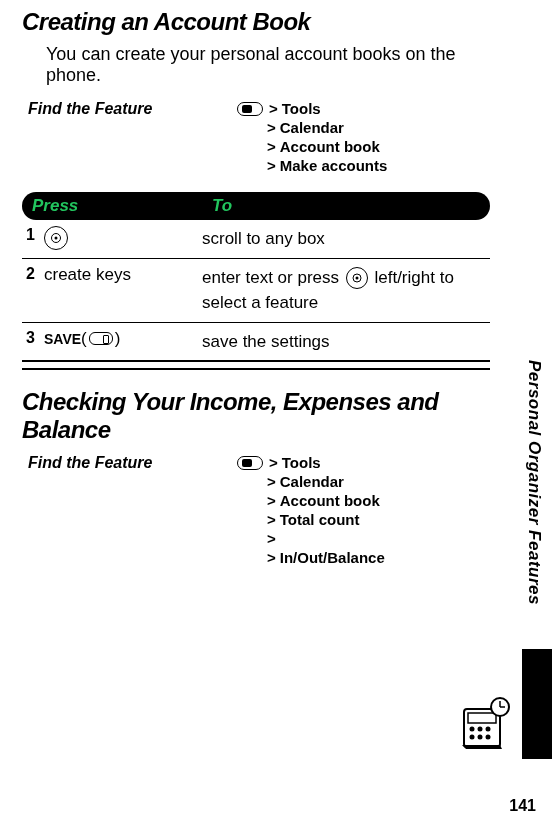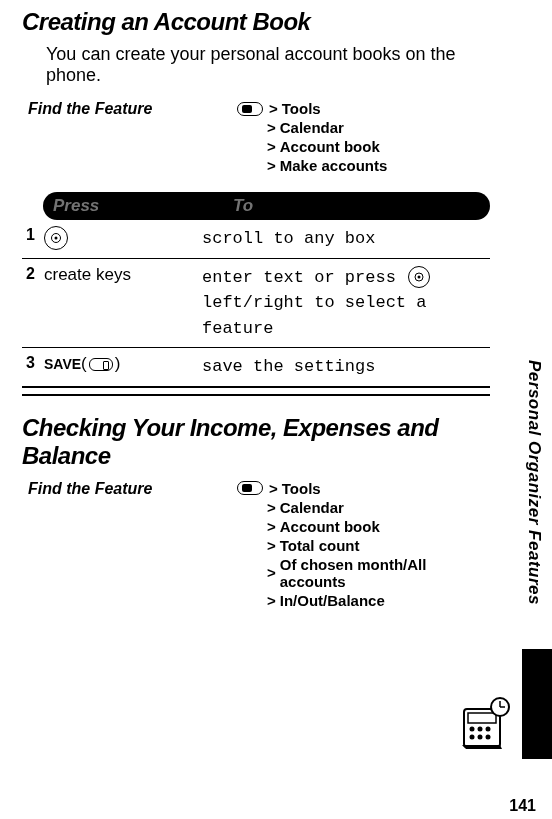--- a/index.html
+++ b/index.html
@@ -97,24 +97,23 @@
       padding-left: 30px;
     }
     
     .instruction-table {
       width: 100%;
       margin-bottom: 6px;
     }
     
     .table-header {
       background: #000;
-      color: #737373;
+      color: #22c55e;
       display: flex;
       border-radius: 14px;
-      margin-left: 21px;
     }
     
     .table-header-cell {
       padding: 4px 10px;
       font-size: 17px;
       font-weight: bold;
       font-style: italic;
     }
     
     .header-press {
@@ -148,21 +147,20 @@
       width: 158px;
       font-size: 17px;
       display: flex;
       align-items: center;
     }
     
     .row-to {
       flex: 1;
       font-size: 17px;
       line-height: 1.5;
-      font-family: Liberation Mono, monospace;
     }
     
     .nav-icon {
       display: inline-block;
       width: 24px;
       height: 24px;
       border: 1.5px solid #000;
       border-radius: 50%;
       position: relative;
       vertical-align: middle;
@@ -389,21 +387,20 @@
       <div class="feature-path-row feature-path-indent">
         <span class="gt-symbol">&gt;</span>
         <span class="feature-path-text">Account book</span>
       </div>
       <div class="feature-path-row feature-path-indent">
         <span class="gt-symbol">&gt;</span>
         <span class="feature-path-text">Total count</span>
       </div>
       <div class="feature-path-row feature-path-indent">
         <span class="gt-symbol">&gt;</span>
-        <span class="feature-path-text">Of chosen month/All accounts</span>
       </div>
       <div class="feature-path-row feature-path-indent">
         <span class="gt-symbol">&gt;</span>
         <span class="feature-path-text">In/Out/Balance</span>
       </div>
     </div>
   </div>
 
 </div>
 

